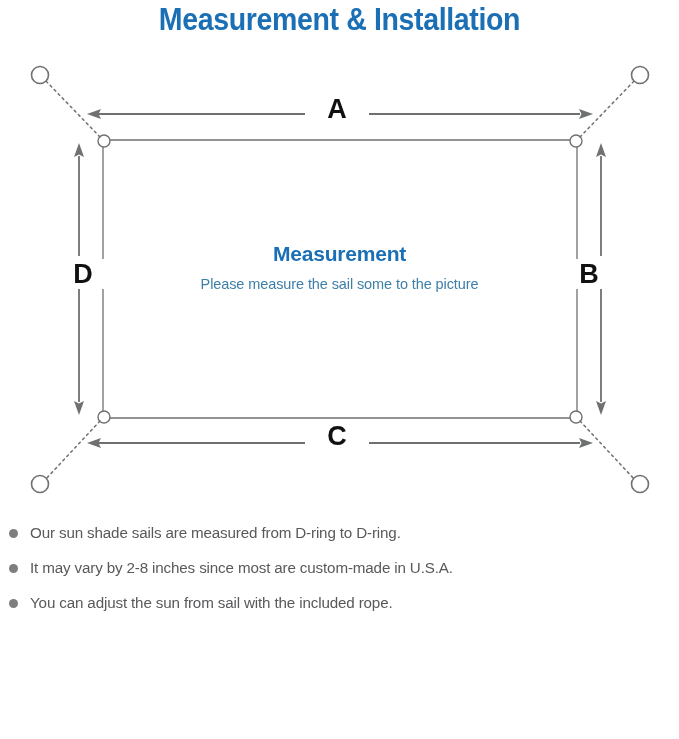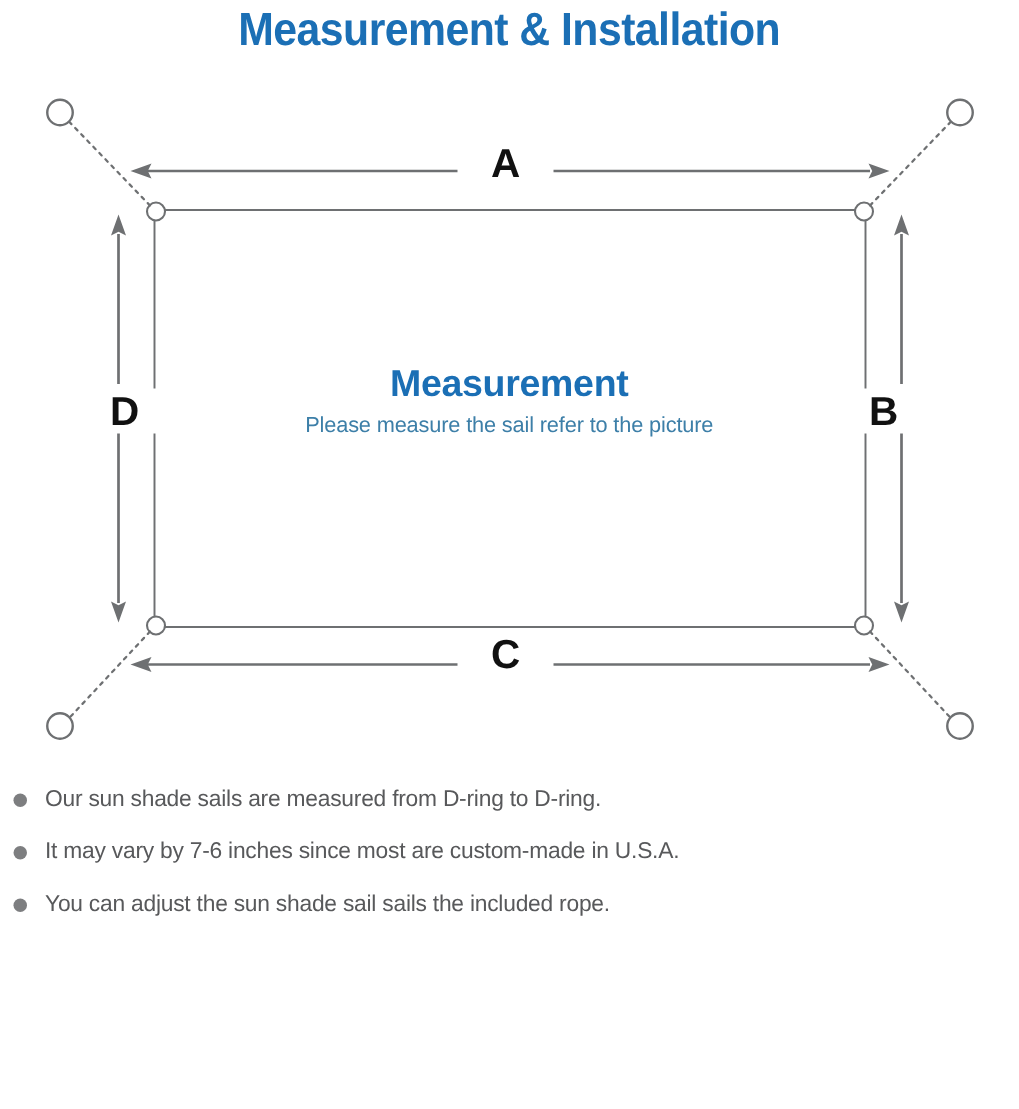--- a/index.html
+++ b/index.html
@@ -44,21 +44,21 @@
     display: block;
   }
 
   
   #sail-heading {
     position: absolute;
     left: 0;
     top: 198px;
     width: 679px;
     text-align: center;
-    font-size: 25px;
+    font-size: 21px;
     font-weight: bold;
     color: #1b6fb5;
     letter-spacing: -0.2px;
   }
   #sail-subheading {
     position: absolute;
     left: 0;
     top: 232px;
     width: 679px;
     text-align: center;
@@ -172,34 +172,34 @@
 
     <g>
       <line x1="601" y1="112" x2="601" y2="212" stroke="#6e7072" stroke-width="1.8"></line>
       <path d="M 601 99 L 596 113 L 601 110.5 L 606 113 Z" fill="#6e7072"></path>
       <line x1="601" y1="244" x2="601" y2="358" stroke="#6e7072" stroke-width="1.8"></line>
       <path d="M 601 371 L 596 357 L 601 359.5 L 606 357 Z" fill="#6e7072"></path>
     </g>
   </svg>
 
   <div id="sail-heading">Measurement</div>
-  <div id="sail-subheading">Please measure the sail refer to the picture</div>
+  <div id="sail-subheading">Please measure the sail some to the picture</div>
 
   <div class="dim-letter" id="dim-a">A</div>
   <div class="dim-letter" id="dim-b">B</div>
   <div class="dim-letter" id="dim-c">C</div>
   <div class="dim-letter" id="dim-d">D</div>
 </div>
 
 <div id="notes">
   <div class="note-item">
     <span class="note-bullet"></span>
     <span>Our sun shade sails are measured from D-ring to D-ring.</span>
   </div>
   <div class="note-item">
     <span class="note-bullet"></span>
-    <span>It may vary by 7-6 inches since most are custom-made in U.S.A.</span>
+    <span>It may vary by 2-8 inches since most are custom-made in U.S.A.</span>
   </div>
   <div class="note-item">
     <span class="note-bullet"></span>
-    <span>You can adjust the sun shade sail sails the included rope.</span>
+    <span>You can adjust the sun from sail with the included rope.</span>
   </div>
 </div>
 
 </body></html>

